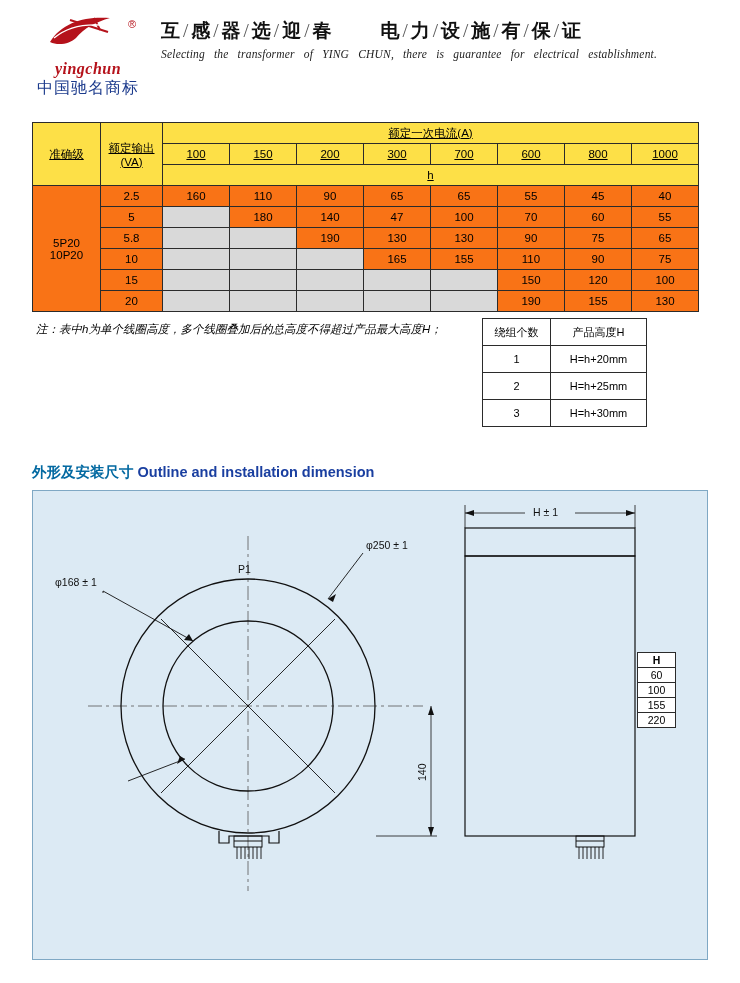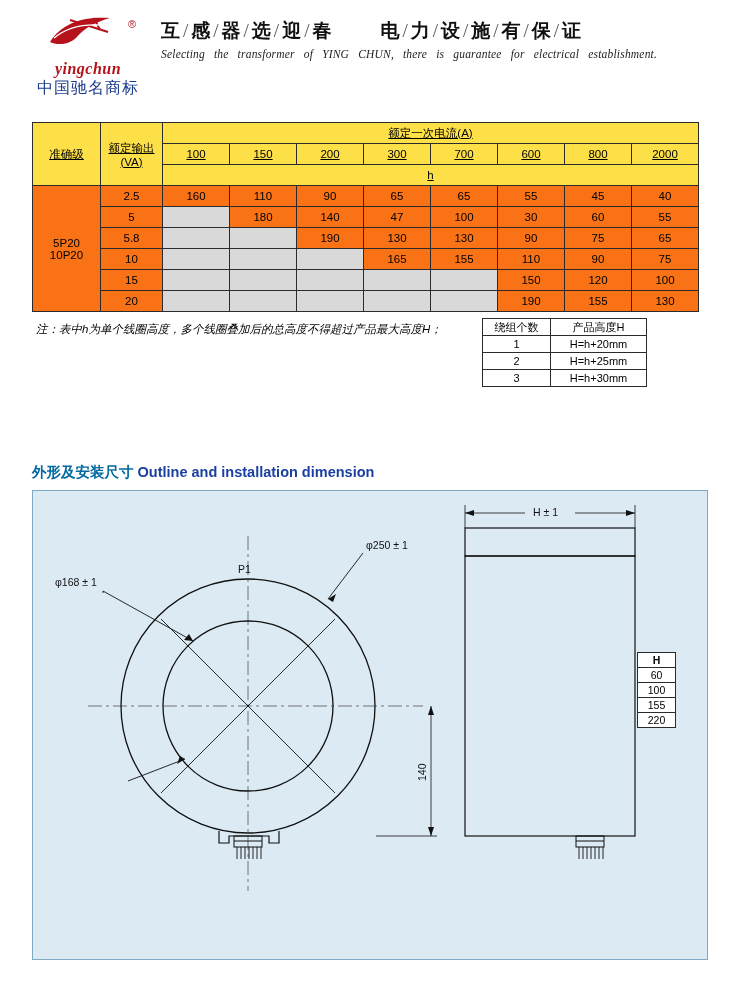--- a/index.html
+++ b/index.html
@@ -69,21 +69,21 @@
   .col-cur { width: 67px; }
 
   
   .note {
     position: absolute; left: 36px; top: 322px;
     font-size: 11.5px; color: #000; font-style: italic;
   }
   .mini-wrap { position: absolute; left: 482px; top: 318px; }
   table.mini { border-collapse: collapse; font-size: 11px; }
   table.mini td {
-    border: 1px solid #2b2b2b; height: 17px; text-align: center; padding: 0 6px;
+    border: 1px solid #2b2b2b; height: 27px; text-align: center; padding: 0 6px;
   }
   table.mini td.c1 { width: 68px; }
   table.mini td.c2 { width: 96px; }
 
   
   .sec-title {
     position: absolute; left: 32px; top: 463px;
     font-size: 14.5px; font-weight: bold;
   }
   .sec-title .cn { color: #0369a1; }
@@ -144,21 +144,21 @@
             <td class="hdr" colspan="8">额定一次电流(A)</td>
           </tr>
           <tr>
             <td class="hdr col-cur">100</td>
             <td class="hdr col-cur">150</td>
             <td class="hdr col-cur">200</td>
             <td class="hdr col-cur">300</td>
             <td class="hdr col-cur">700</td>
             <td class="hdr col-cur">600</td>
             <td class="hdr col-cur">800</td>
-            <td class="hdr col-cur">2000</td>
+            <td class="hdr col-cur">1000</td>
           </tr>
           <tr>
             <td class="hdr" colspan="8">h</td>
           </tr>
           <tr>
             <td class="cellwhite col-class" rowspan="6">5P20<br>10P20</td>
             <td class="cellwhite col-va">2.5</td>
             <td class="cellwhite col-cur">160</td>
             <td class="cellwhite col-cur">110</td>
             <td class="cellwhite col-cur">90</td>
@@ -168,21 +168,21 @@
             <td class="cellwhite col-cur">45</td>
             <td class="cellwhite col-cur">40</td>
           </tr>
           <tr>
             <td class="cellwhite col-va">5</td>
             <td class="cellgray col-cur"></td>
             <td class="cellwhite col-cur">180</td>
             <td class="cellwhite col-cur">140</td>
             <td class="cellwhite col-cur">47</td>
             <td class="cellwhite col-cur">100</td>
-            <td class="cellwhite col-cur">30</td>
+            <td class="cellwhite col-cur">70</td>
             <td class="cellwhite col-cur">60</td>
             <td class="cellwhite col-cur">55</td>
           </tr>
           <tr>
             <td class="cellwhite col-va">5.8</td>
             <td class="cellgray col-cur"></td>
             <td class="cellgray col-cur"></td>
             <td class="cellwhite col-cur">190</td>
             <td class="cellwhite col-cur">130</td>
             <td class="cellwhite col-cur">130</td>

